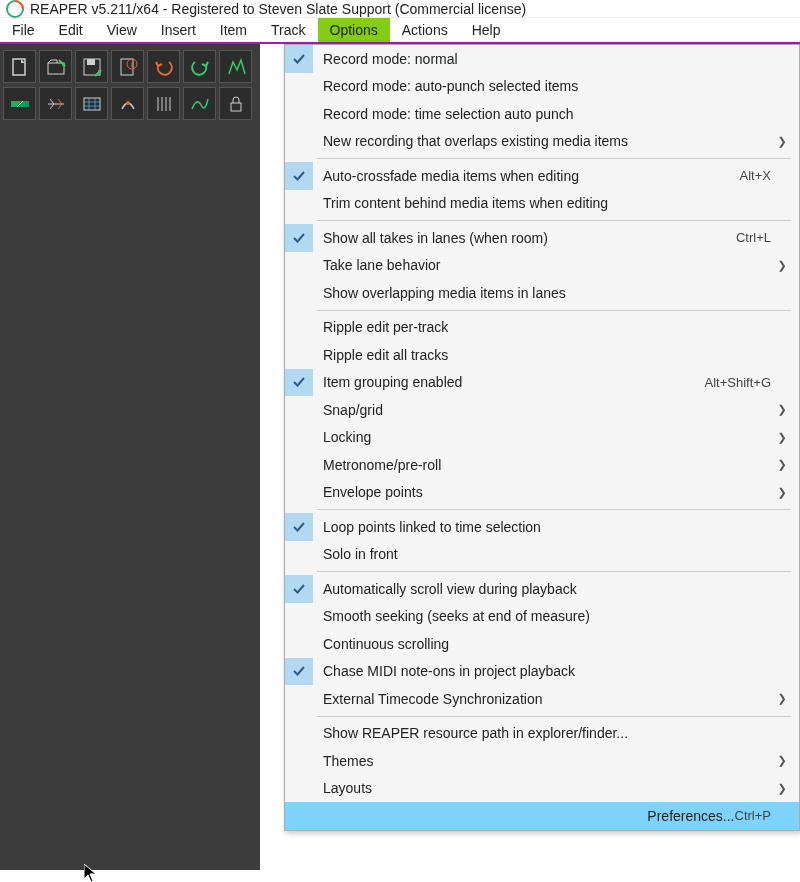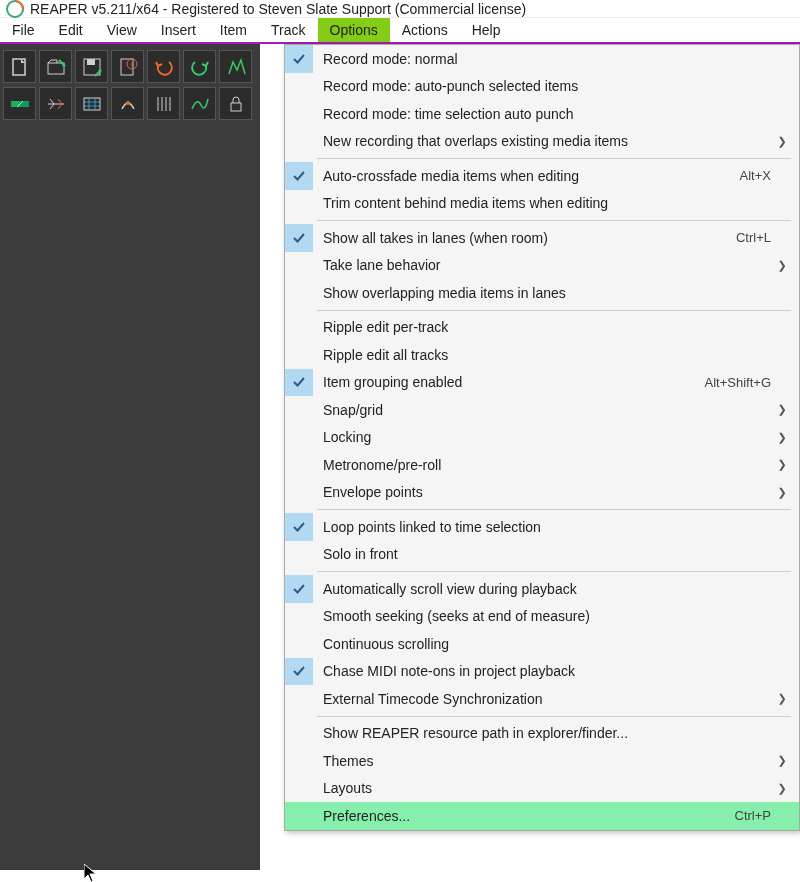--- a/index.html
+++ b/index.html
@@ -23,21 +23,21 @@
   .dropdown {
     position: absolute;
     left: 284px;
     top: 0;
     width: 516px;
     background: #f5f5f5;
     border: 1px solid #aaa;
     box-shadow: 2px 2px 6px rgba(0,0,0,0.25);
   }
   .dd-item { display: flex; align-items: center; height: 27.5px; padding: 0 10px 0 0; }
-  .dd-item.hl { background: #86efac; }
+  .dd-item.hl { background: #7dd3fc; text-align: right; }
   .dd-check { width: 28px; display: flex; align-items: center; justify-content: center; }
   .dd-check.on { background: #b3d9f2; height: 100%; }
   .dd-label { flex: 1; padding-left: 10px; color: #222; white-space: nowrap; overflow: hidden; text-overflow: ellipsis; }
   .dd-accel { color: #444; font-size: 13px; padding-right: 4px; }
   .dd-arrow { width: 14px; text-align: center; color: #555; font-size: 11px; }
   .dd-sep { height: 1px; background: #ccc; margin: 3px 8px 3px 32px; }
 
   .check-svg { width: 16px; height: 16px; }
   .cursor { position: absolute; width: 16px; height: 20px; pointer-events: none; }
 </style>

